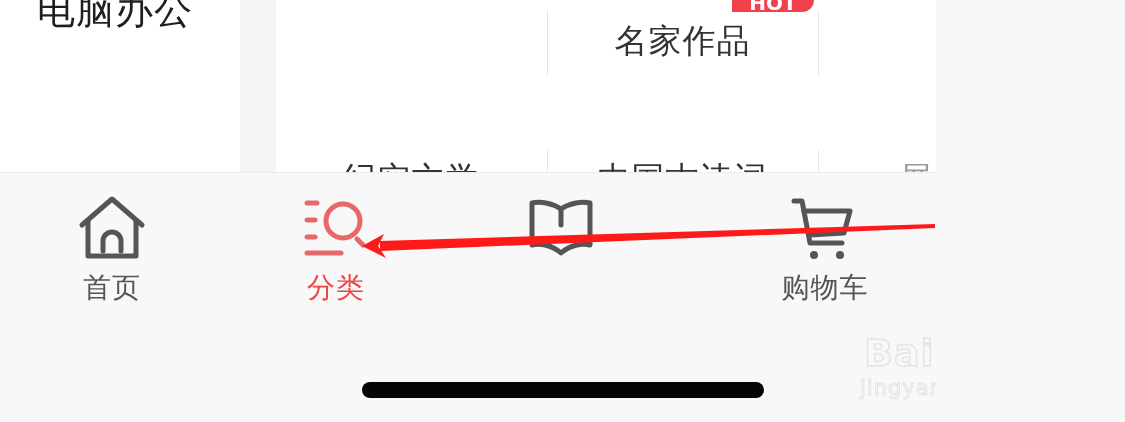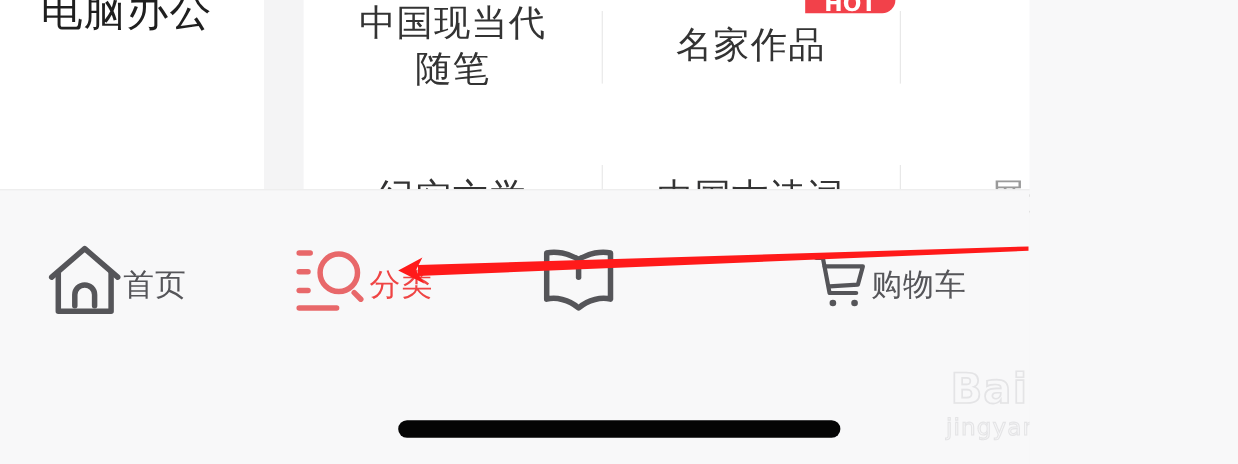--- a/index.html
+++ b/index.html
@@ -48,21 +48,21 @@
   }
   .expand-label { color: #9a9a9a; }
 
   
   .tabbar {
     position: absolute; left: 0; top: 172px; width: 1125px; height: 250px;
     background: #f8f8f9; border-top: 1px solid #ececec;
   }
   .tab {
     position: absolute; top: 22px; width: 140px; height: 120px;
-    display: flex; align-items: center;
+    display: flex; flex-direction: column; align-items: center;
   }
   .tab svg { width: 70px; height: 66px; }
   .tab-label {
     margin-top: 8px; font-size: 28px; color: #555559; letter-spacing: 1px; white-space: nowrap;
   }
   .tab.active .tab-label { color: #ef4444; }
 
   .home-indicator {
     position: absolute; left: 362px; top: 382px; width: 402px; height: 16px;
     background: #050505; border-radius: 8px;
@@ -91,24 +91,20 @@
 <div class="stage">
 
   <div class="sidebar">
     <div class="sidebar-item" style="top:-12px;">电脑办公</div>
   </div>
   <div class="gutter"></div>
   <div class="right-gutter"></div>
 
   <div class="grid">
 
-    <div class="cell" style="left:0; top:0;">
-      <div>中国现当代</div>
-      <div>随笔</div>
-    </div>
     <div class="hot-badge">HOT</div>
     <div class="divider" style="left:271px; top:10px; height:66px;"></div>
     <div class="cell" style="left:271px; top:20px;">名家作品</div>
     <div class="divider" style="left:542px; top:10px; height:66px;"></div>
 
     <div class="cell" style="left:0; top:158px;">纪实文学</div>
     <div class="divider" style="left:271px; top:150px; height:30px;"></div>
     <div class="cell" style="left:271px; top:158px;">中国古诗词</div>
     <div class="divider" style="left:542px; top:150px; height:30px;"></div>
     <div class="cell" style="left:542px; top:158px;">
@@ -141,21 +137,21 @@
       <div class="tab-label">分类</div>
     </div>
 
     <div class="tab" style="left:491px;">
       <svg viewBox="0 0 70 66">
         <path d="M35 14 C26 8 14 6 6 8 L6 50 C14 48 26 50 35 58 C44 50 56 48 64 50 L64 8 C56 6 44 8 35 14 Z" fill="none" stroke="#555559" stroke-width="5" stroke-linejoin="round"></path>
         <line x1="35" y1="14" x2="35" y2="30" stroke="#555559" stroke-width="5" stroke-linecap="round"></line>
       </svg>
     </div>
 
-    <div class="tab" style="left:739px;">
+    <div class="tab" style="left:755px;">
       <svg viewBox="0 0 70 66">
         <path d="M4 6 L12 6 L20 48 L52 48" fill="none" stroke="#555559" stroke-width="5" stroke-linecap="round" stroke-linejoin="round"></path>
         <path d="M14 16 L60 16 L54 38 L20 40" fill="none" stroke="#555559" stroke-width="5" stroke-linecap="round" stroke-linejoin="round"></path>
         <circle cx="24" cy="60" r="4" fill="#555559"></circle>
         <circle cx="50" cy="60" r="4" fill="#555559"></circle>
       </svg>
       <div class="tab-label">购物车</div>
     </div>
 
     <div class="tab" style="left:941px;">

